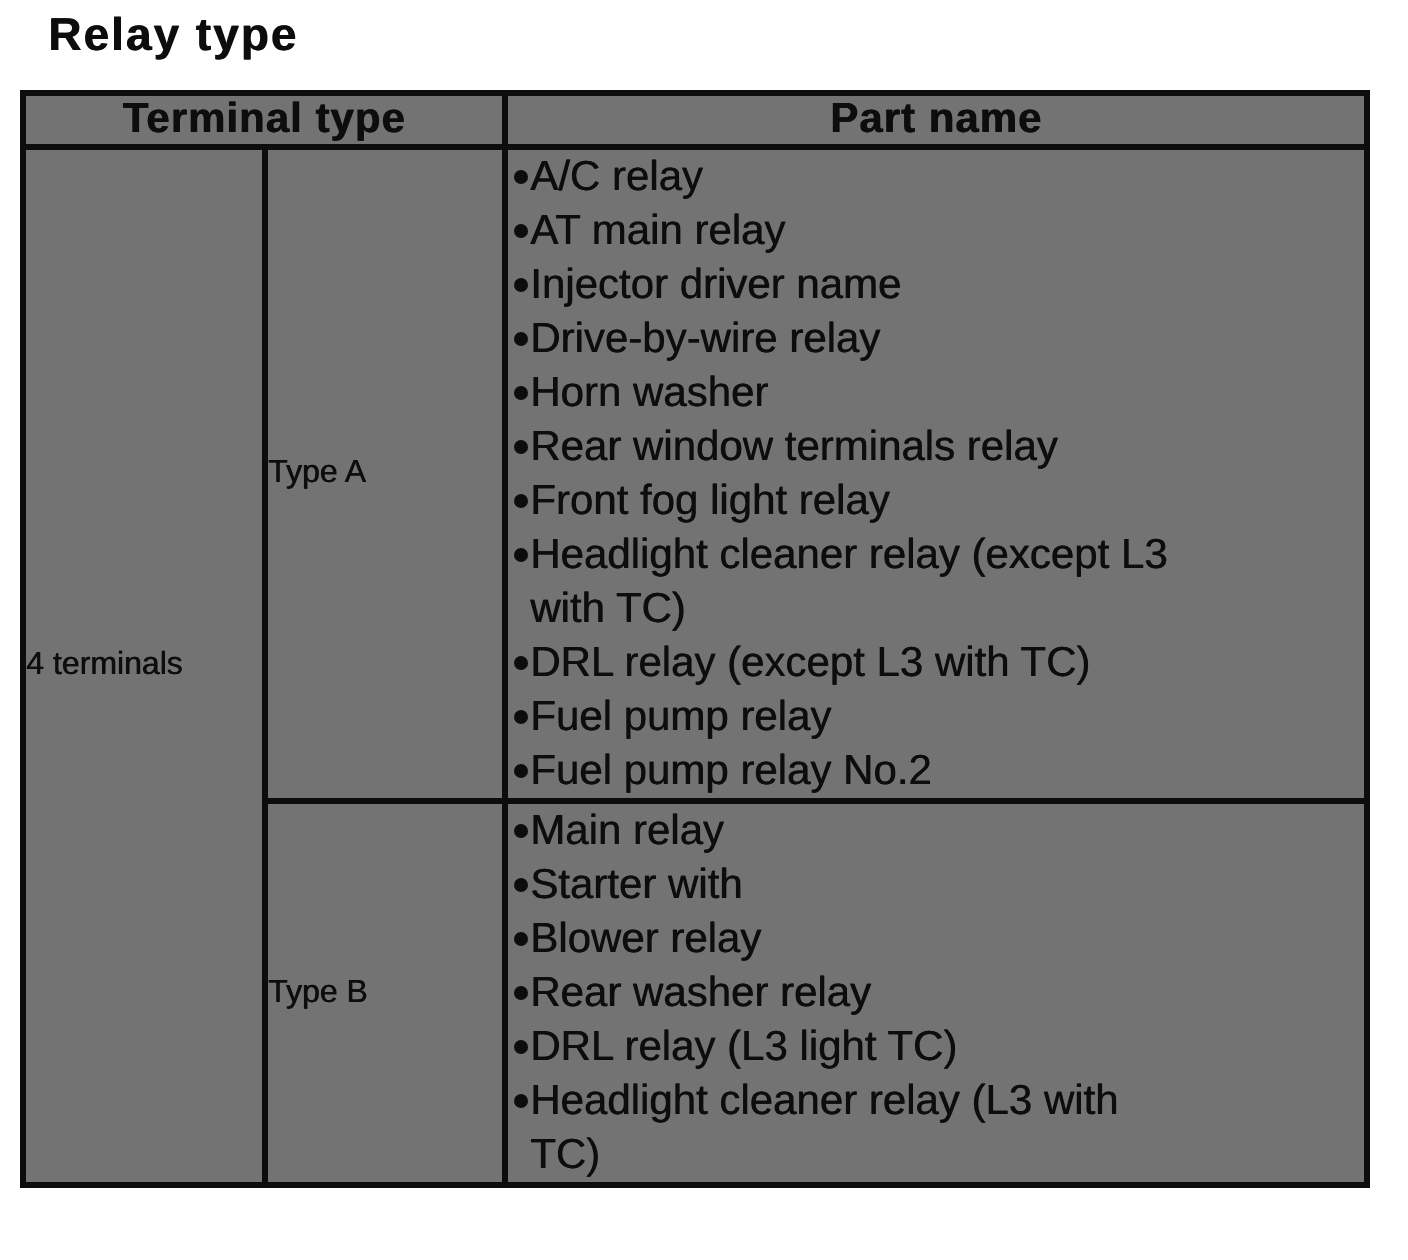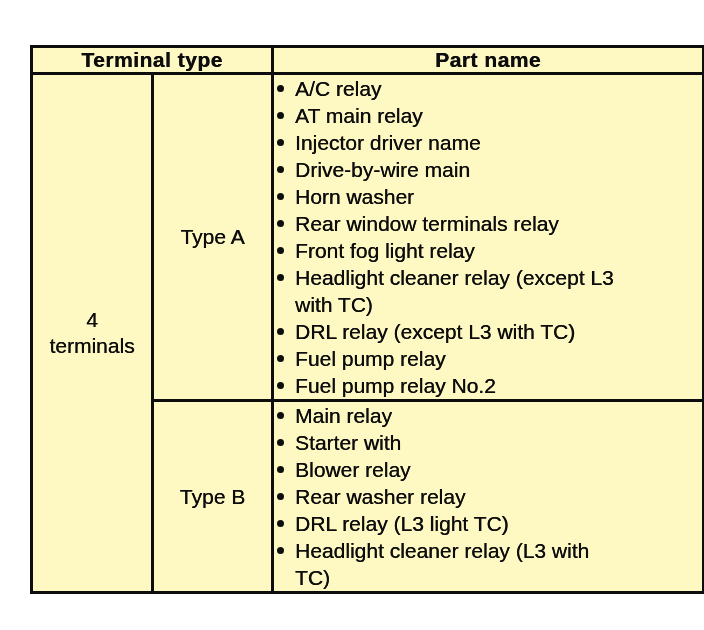--- a/index.html
+++ b/index.html
@@ -23,84 +23,85 @@
     left: 24px;
     top: 4px;
     margin: 0;
     font-size: 23px;
     font-weight: bold;
     letter-spacing: 1px;
     text-shadow: 0.4px 0 0 currentColor;
   }
   table.relay-table {
     position: absolute;
-    left: 30px;
+    left: 10px;
     top: 45px;
     width: 672px;
     border-collapse: collapse;
     table-layout: fixed;
-    background: #fef9c3;
+    background: #737373;
   }
   table.relay-table th,
   table.relay-table td {
     border: 3px solid #0d0d0d;
     padding: 0;
   }
   th.hdr {
     font-size: 21px;
     font-weight: bold;
     text-align: center;
     padding: 3px 0 4px 0;
     letter-spacing: 0.5px;
     text-shadow: 0.4px 0 0 currentColor;
   }
   td.cell-center {
-    text-align: center;
+    text-align: left;
     vertical-align: middle;
-    font-size: 21px;
+    font-size: 16px;
     line-height: 26px;
     text-shadow: 0.3px 0 0 currentColor;
   }
   td.cell-terminal .narrow {
     display: inline-block;
     max-width: 94px;
   }
   td.cell-parts {
     vertical-align: top;
     padding: 4px 4px 4px 24px;
   }
   ul.parts {
     margin: 0;
     padding: 0;
     list-style: none;
     width: 343px;
   }
   ul.parts li {
     position: relative;
-    padding-left: 21px;
+    padding-left: 11px;
     font-size: 21px;
     line-height: 27px;
     text-shadow: 0.3px 0 0 currentColor;
   }
   ul.parts li::before {
     content: "";
     position: absolute;
     left: 3px;
     top: 10px;
     width: 7px;
     height: 7px;
     border-radius: 50%;
     background: #0d0d0d;
   }
 </style>
 </head>
 <body>
 
 <div class="page">
 
+  <h1 class="title">Relay type</h1>
 
   <table class="relay-table">
     <colgroup>
       <col style="width:121px">
       <col style="width:120px">
       <col style="width:431px">
     </colgroup>
     <thead>
       <tr>
         <th class="hdr" colspan="2">Terminal type</th>
@@ -111,21 +112,21 @@
       <tr>
         <td class="cell-center cell-terminal" rowspan="2">
           <span class="narrow">4 terminals</span>
         </td>
         <td class="cell-center">Type A</td>
         <td class="cell-parts">
           <ul class="parts">
               <li>A/C relay</li>
               <li>AT main relay</li>
               <li>Injector driver name</li>
-              <li>Drive-by-wire main</li>
+              <li>Drive-by-wire relay</li>
               <li>Horn washer</li>
               <li>Rear window terminals relay</li>
               <li>Front fog light relay</li>
               <li>Headlight cleaner relay (except L3 with TC)</li>
               <li>DRL relay (except L3 with TC)</li>
               <li>Fuel pump relay</li>
               <li>Fuel pump relay No.2</li>
             </ul>
         </td>
       </tr>

